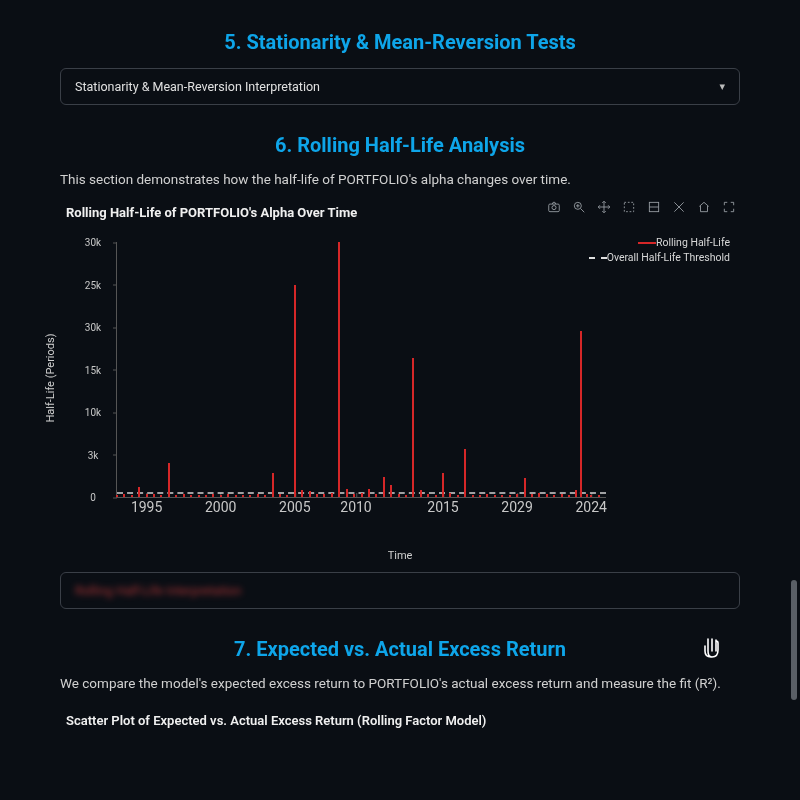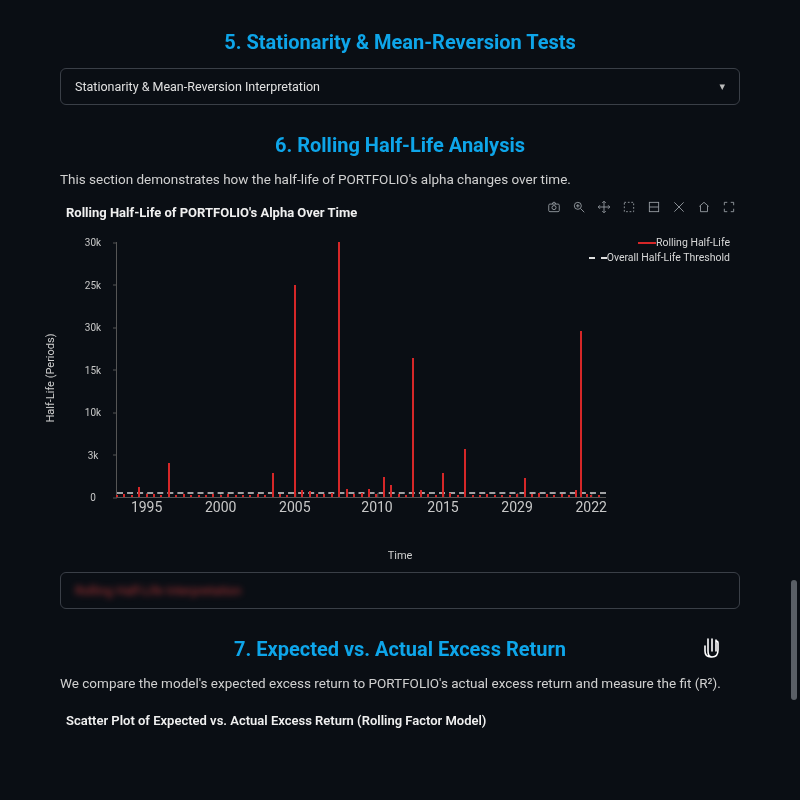--- a/index.html
+++ b/index.html
@@ -243,24 +243,24 @@
           <div class="ytick" style="top: 255px;">0</div>
           <div class="ytick" style="top: 212.5px;">3k</div>
           <div class="ytick" style="top: 170px;">10k</div>
           <div class="ytick" style="top: 127.5px;">15k</div>
           <div class="ytick" style="top: 85px;">30k</div>
           <div class="ytick" style="top: 42.5px;">25k</div>
           <div class="ytick" style="top: 0px;">30k</div>
           <div class="xtick" style="left: 29.6364px;">1995</div>
           <div class="xtick" style="left: 103.727px; margin-top: 41px;">2000</div>
           <div class="xtick" style="left: 177.818px;">2005</div>
-          <div class="xtick" style="left: 260px;">2010</div>
+          <div class="xtick" style="left: 239px;">2010</div>
           <div class="xtick" style="left: 326px;">2015</div>
           <div class="xtick" style="left: 400.091px;">2029</div>
-          <div class="xtick" style="left: 474.182px;">2022</div>
+          <div class="xtick" style="left: 474.182px;">2024</div>
           <div class="threshold" style="top: 249.9px;"></div>
           <div class="bar" style="left: 0px; height: 1.7px;"></div>
           <div class="bar" style="left: 7.40909px; height: 2.55px;"></div>
           <div class="bar" style="left: 14.8182px; height: 2.125px;"></div>
           <div class="bar" style="left: 22.2273px; height: 10.2px;"></div>
           <div class="bar" style="left: 29.6364px; height: 3.4px;"></div>
           <div class="bar" style="left: 37.0455px; height: 2.55px;"></div>
           <div class="bar" style="left: 44.4545px; height: 1.7px;"></div>
           <div class="bar" style="left: 51.8636px; height: 34px;"></div>
           <div class="bar" style="left: 59.2727px; height: 2.125px;"></div>

